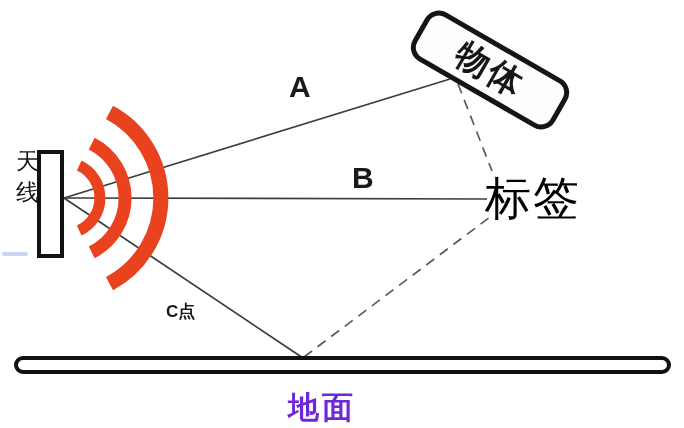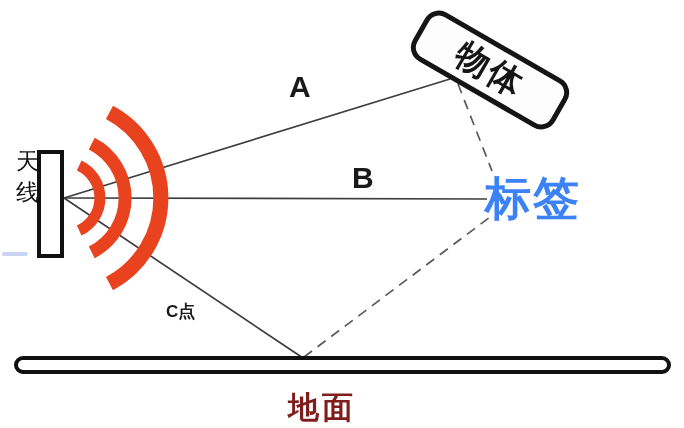--- a/index.html
+++ b/index.html
@@ -79,43 +79,43 @@
     font-size: 17px;
     font-weight: 600;
     color: #1a1a1a;
   }
 
   .tag-label {
     position: absolute;
     left: 485px; top: 168px;
     z-index: 3;
     font-size: 46px;
-    font-weight: 700;
-    color: #3b82f6;
+    font-weight: 400;
+    color: #000000;
     white-space: nowrap;
     letter-spacing: 2px;
   }
 
   .ground-bar {
     left: 14px; top: 356px;
     width: 657px; height: 18px;
     border: 4px solid #111;
     border-radius: 10px;
     background: #fff;
   }
 
   .ground-label {
     position: absolute;
-    left: 288px; top: 387px;
+    left: 272px; top: 387px;
     width: 100px;
     z-index: 3;
     font-size: 31px;
     font-weight: 600;
-    color: #7f1d1d;
-    text-align: left;
+    color: #6d28d9;
+    text-align: center;
     letter-spacing: 3px;
   }
 
   .blue-artifact {
     left: 2px; top: 252px;
     width: 26px; height: 4px;
     background: #a9b6ee;
     opacity: 0.6;
     border-radius: 2px;
     z-index: 2;

